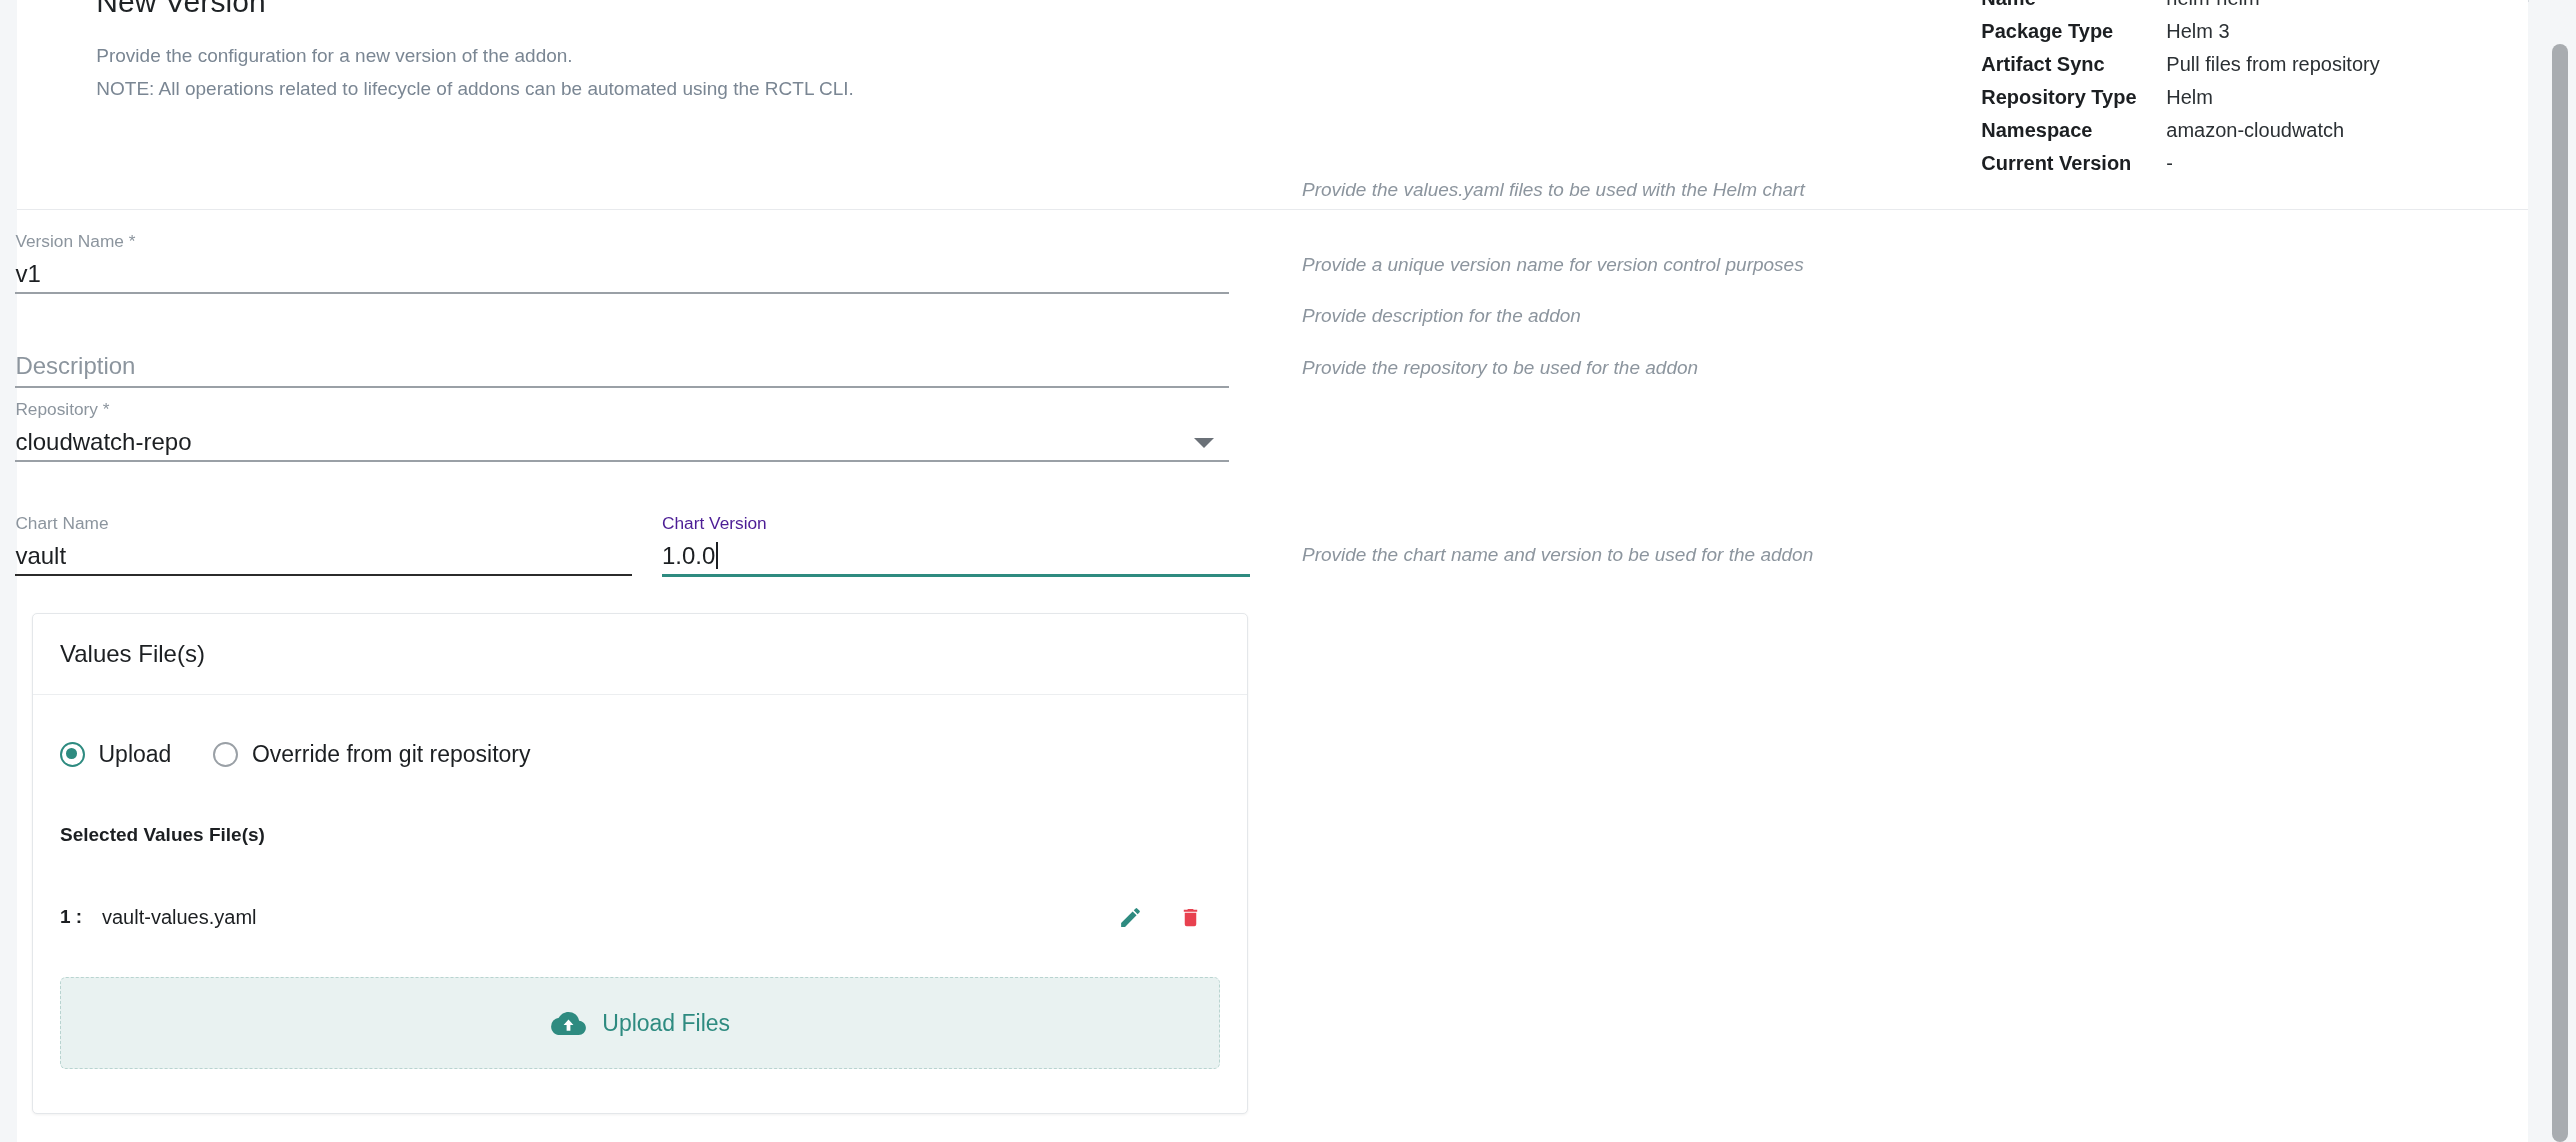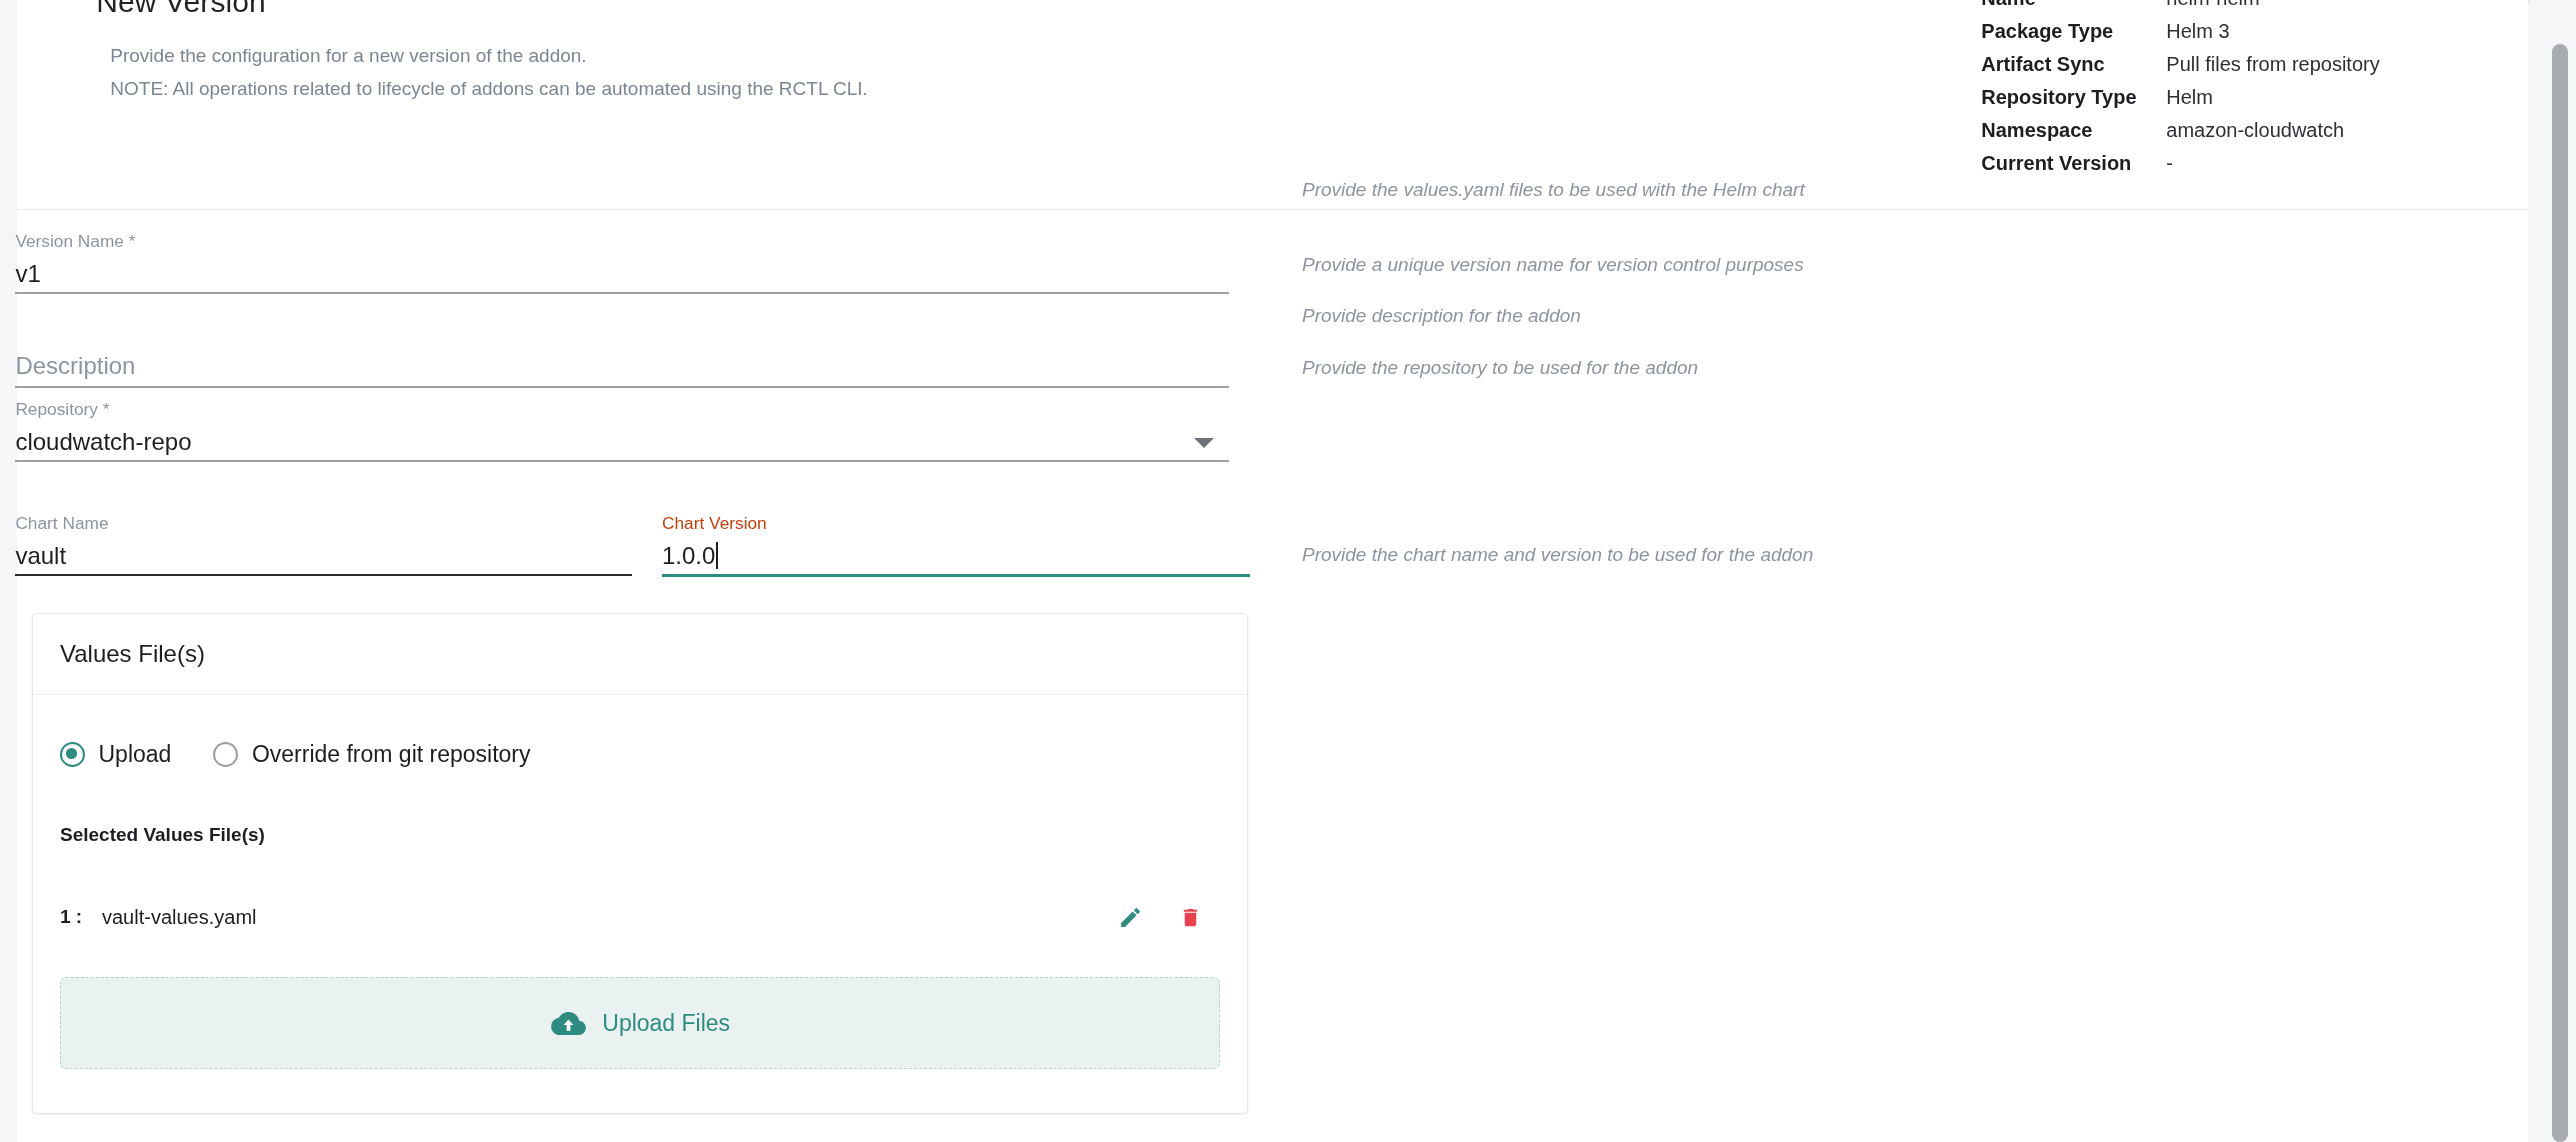--- a/index.html
+++ b/index.html
@@ -57,21 +57,20 @@
   }
 
   .header-sub {
     position: absolute;
     left: 79px;
     top: 39px;
     font-size: 19px;
     line-height: 33px;
     color: #7a8693;
     font-weight: 400;
-    margin-left: 14px;
   }
   .header-sub div { white-space: nowrap; }
 
   
   .meta {
     position: absolute;
     right: 85px;
     top: -13.5px;
     width: 462px;
   }
@@ -100,21 +99,21 @@
     width: 1214px;
   }
 
   .field-label {
     font-size: 17.3px;
     color: #8c959e;
     line-height: 21px;
     height: 21px;
     white-space: nowrap;
   }
-  .field-label.accent { color: #c2410c; }
+  .field-label.accent { color: #4c1d95; }
 
   .field-value {
     font-size: 24px;
     color: #1c1f22;
     line-height: 39px;
     height: 40px;
     padding-top: 1.9px;
     white-space: nowrap;
   }
   .field-placeholder {

